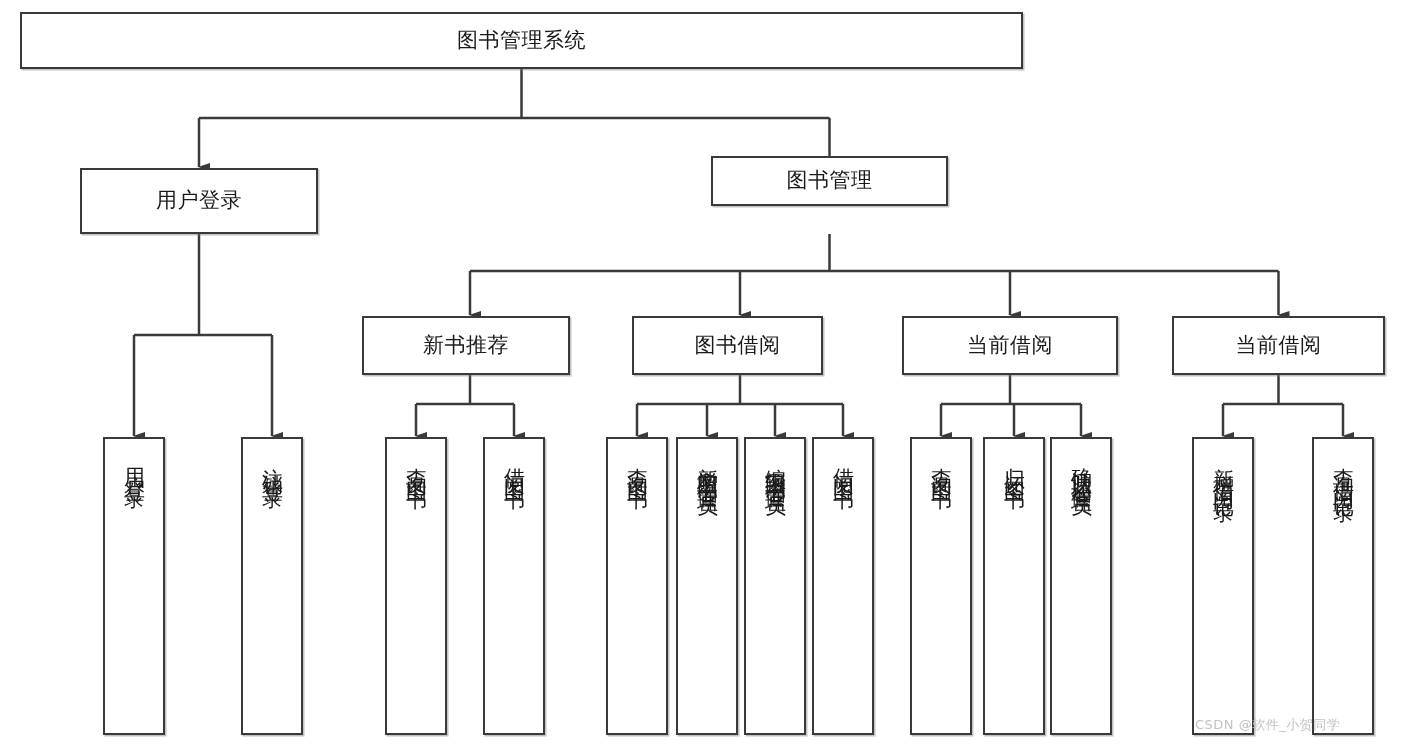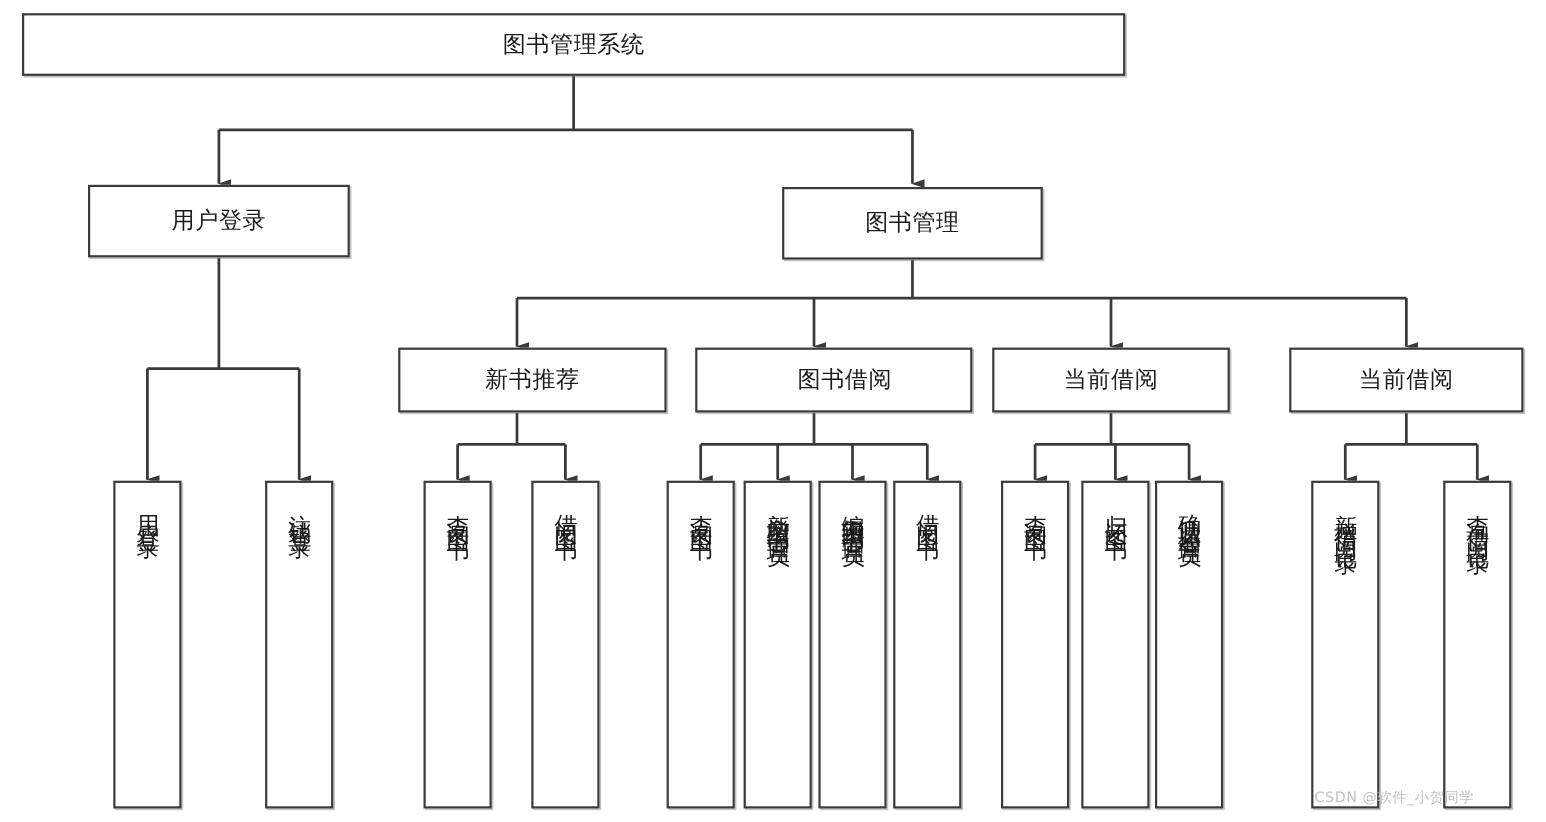--- a/index.html
+++ b/index.html
@@ -111,27 +111,27 @@
         <line x1="1343" y1="404" x2="1343" y2="436" stroke="#3a3a3a" stroke-width="2.5" marker-end="url(#arrowhead)"></line>
       </g>
   </svg>
   <div id="node-layer">
       <div class="node-box horizontal" style="left: 20px; top: 12px; width: 1003px; height: 57px;">
         <span class="node-label">图书管理系统</span>
       </div>
       <div class="node-box horizontal" style="left: 80px; top: 168px; width: 238px; height: 66px;">
         <span class="node-label">用户登录</span>
       </div>
-      <div class="node-box horizontal" style="left: 711px; top: 170px; width: 237px; height: 66px;">
+      <div class="node-box horizontal" style="left: 711px; top: 156px; width: 237px; height: 50px;">
         <span class="node-label">图书管理</span>
       </div>
-      <div class="node-box horizontal" style="left: 362px; top: 316px; width: 244px; height: 59px;">
+      <div class="node-box horizontal" style="left: 362px; top: 316px; width: 208px; height: 59px;">
         <span class="node-label">新书推荐</span>
       </div>
-      <div class="node-box horizontal" style="left: 632px; top: 316px; width: 252px; height: 59px; padding-left: 20px;">
+      <div class="node-box horizontal" style="left: 632px; top: 316px; width: 191px; height: 59px; padding-left: 20px;">
         <span class="node-label">图书借阅</span>
       </div>
       <div class="node-box horizontal" style="left: 902px; top: 316px; width: 216px; height: 59px;">
         <span class="node-label">当前借阅</span>
       </div>
       <div class="node-box horizontal" style="left: 1172px; top: 316px; width: 213px; height: 59px;">
         <span class="node-label">当前借阅</span>
       </div>
       <div class="node-box vertical" style="left: 103px; top: 437px; width: 62px; height: 298px;">
         <span class="node-label">用户登录</span>

